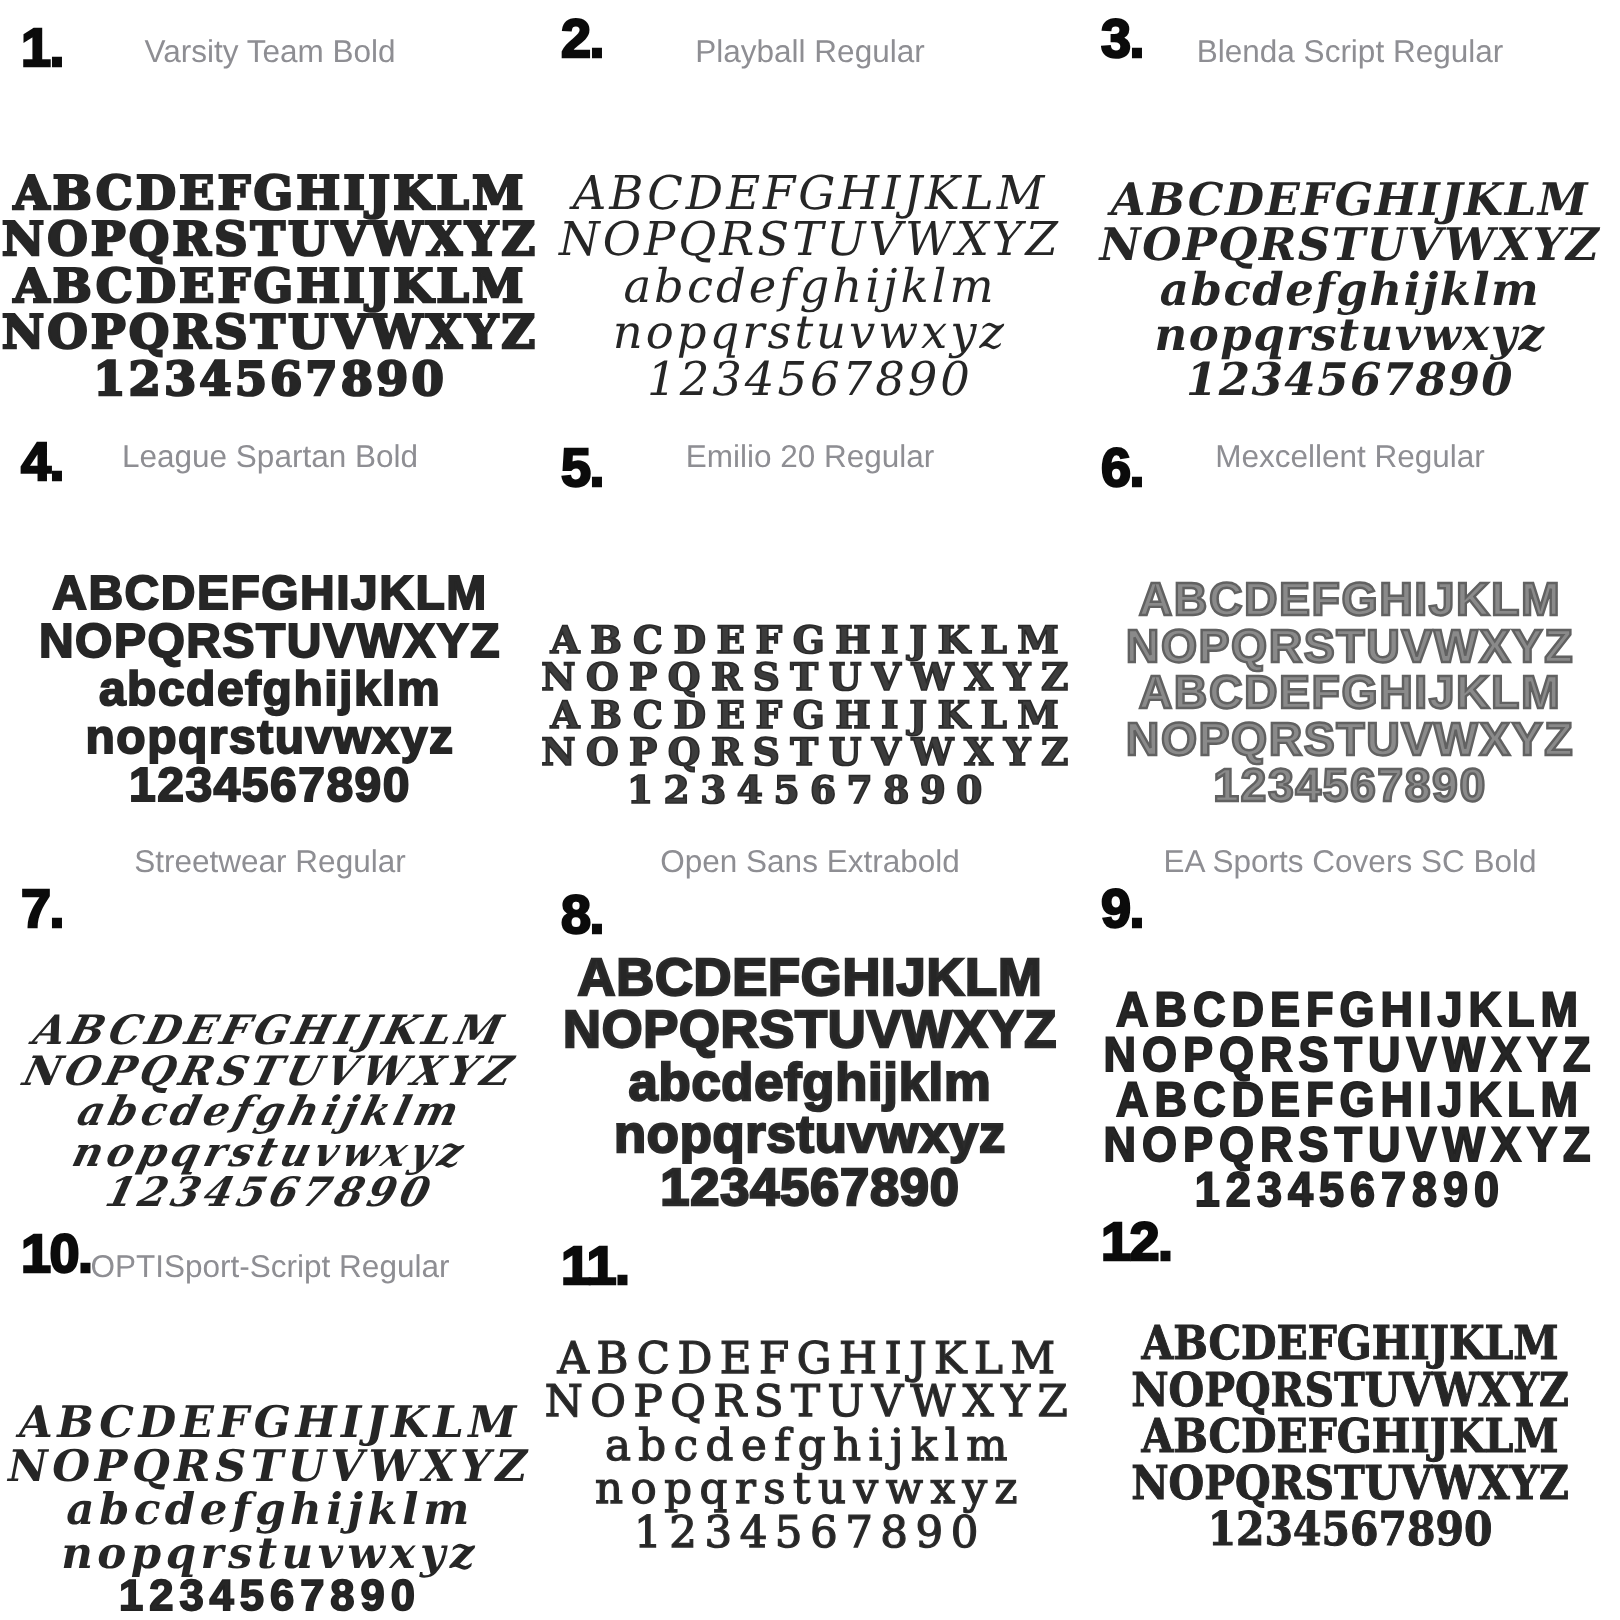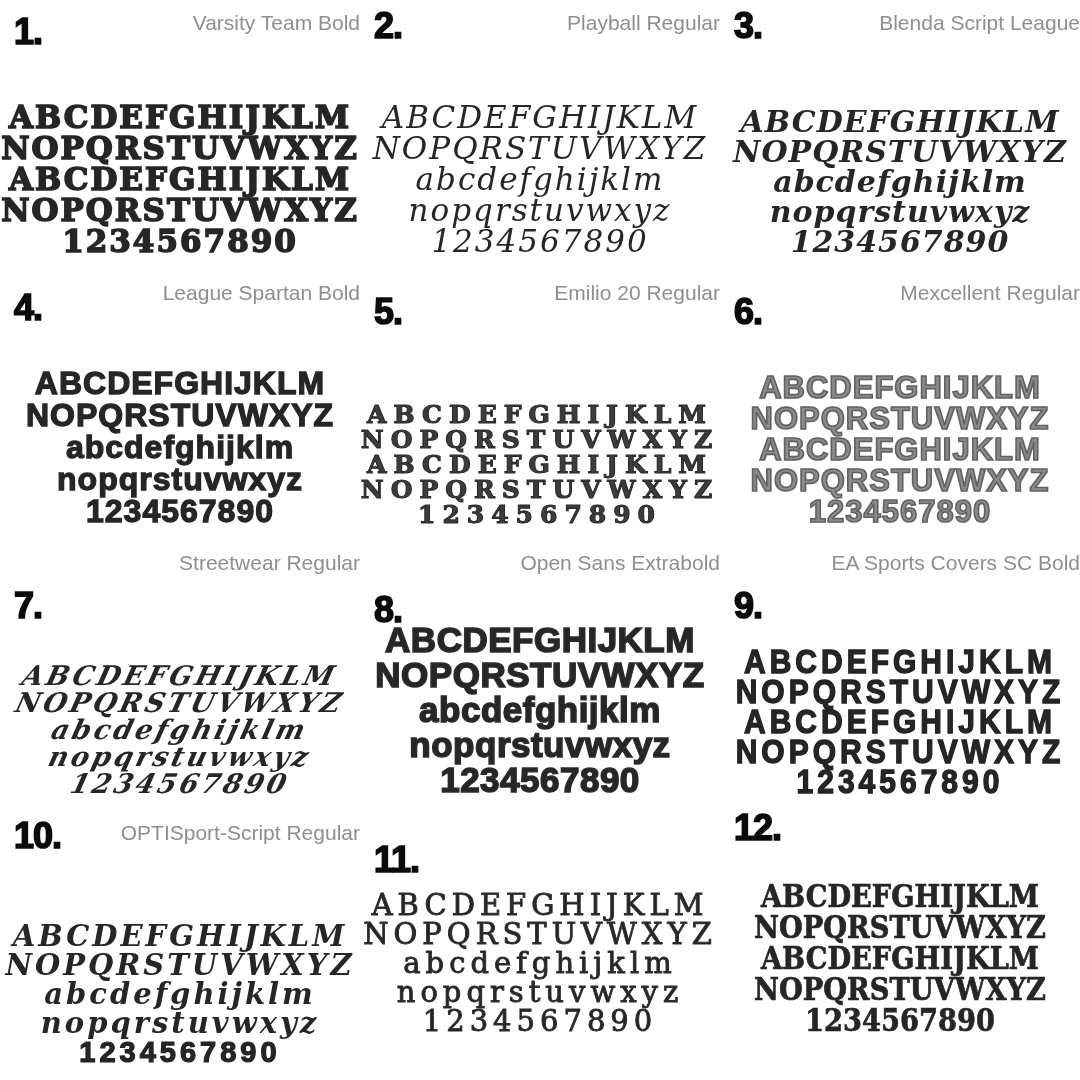--- a/index.html
+++ b/index.html
@@ -31,27 +31,26 @@
     top: 12px;
     font-family: "Liberation Sans", sans-serif;
     font-weight: 900;
     font-size: 36px;
     line-height: 1;
     color: #0b0b0b;
     -webkit-text-stroke: 1.6px #0b0b0b;
     letter-spacing: -1px;
   }
   .title {
-    margin: 4px 0 2px 0;
+    margin: 16px 0 2px 0;
     font-family: "Liberation Sans", sans-serif;
     font-weight: 400;
     font-size: 21px;
     line-height: 1.2;
     color: #8e8e93;
-    text-align: right;
   }
   .lines {
     display: flex;
     flex-direction: column;
     justify-content: flex-end;
     height: calc(100% - 44px);
     padding-bottom: 6px;
   }
   .line {
     white-space: nowrap;
@@ -107,21 +106,21 @@
   
   .s10 .line { font-family: "DejaVu Serif", serif; font-style: italic; font-weight: 700;
                font-size: 29px; letter-spacing: 3px; }
   .s10 .line:last-child { font-family: "Liberation Sans", sans-serif; font-style: normal;
                font-weight: 900; letter-spacing: 4px; -webkit-text-stroke: 1.2px #222222; }
   .s10 .num { top: 8px; }
 
   
   .s11 .line { font-family: "DejaVu Serif", serif; font-size: 29px; letter-spacing: 5px;
                -webkit-text-stroke: 0.9px #2e2e2e; }
-  .s11 .num { top: 32px; }
+  .s11 .num { top: 16px; }
 
   
   .s12 .line { font-family: "DejaVu Serif", serif; font-weight: 700; font-size: 31px;
                transform: scaleX(0.88); transform-origin: 50% 50%;
                -webkit-text-stroke: 0.7px #262626; }
   .s12 .title { font-size: 17px; margin-top: 30px; }
   .s12 .num { top: 0; }
 </style>
 </head>
 <body>
@@ -147,21 +146,21 @@
       <div class="line">ABCDEFGHIJKLM</div>
       <div class="line">NOPQRSTUVWXYZ</div>
       <div class="line">abcdefghijklm</div>
       <div class="line">nopqrstuvwxyz</div>
       <div class="line">1234567890</div>
     </div>
   </section>
 
   <section class="cell s3">
     <span class="num">3.</span>
-    <h2 class="title">Blenda Script League</h2>
+    <h2 class="title">Blenda Script Regular</h2>
     <div class="lines">
       <div class="line">ABCDEFGHIJKLM</div>
       <div class="line">NOPQRSTUVWXYZ</div>
       <div class="line">abcdefghijklm</div>
       <div class="line">nopqrstuvwxyz</div>
       <div class="line">1234567890</div>
     </div>
   </section>
 
   <section class="cell s4">

